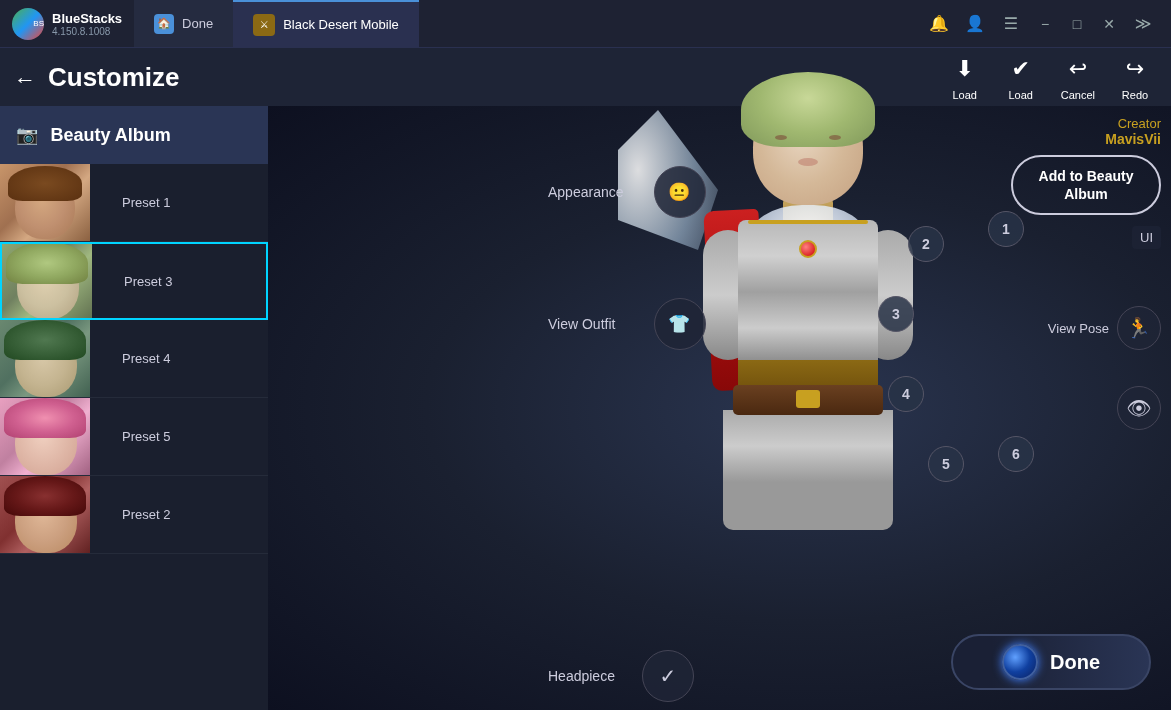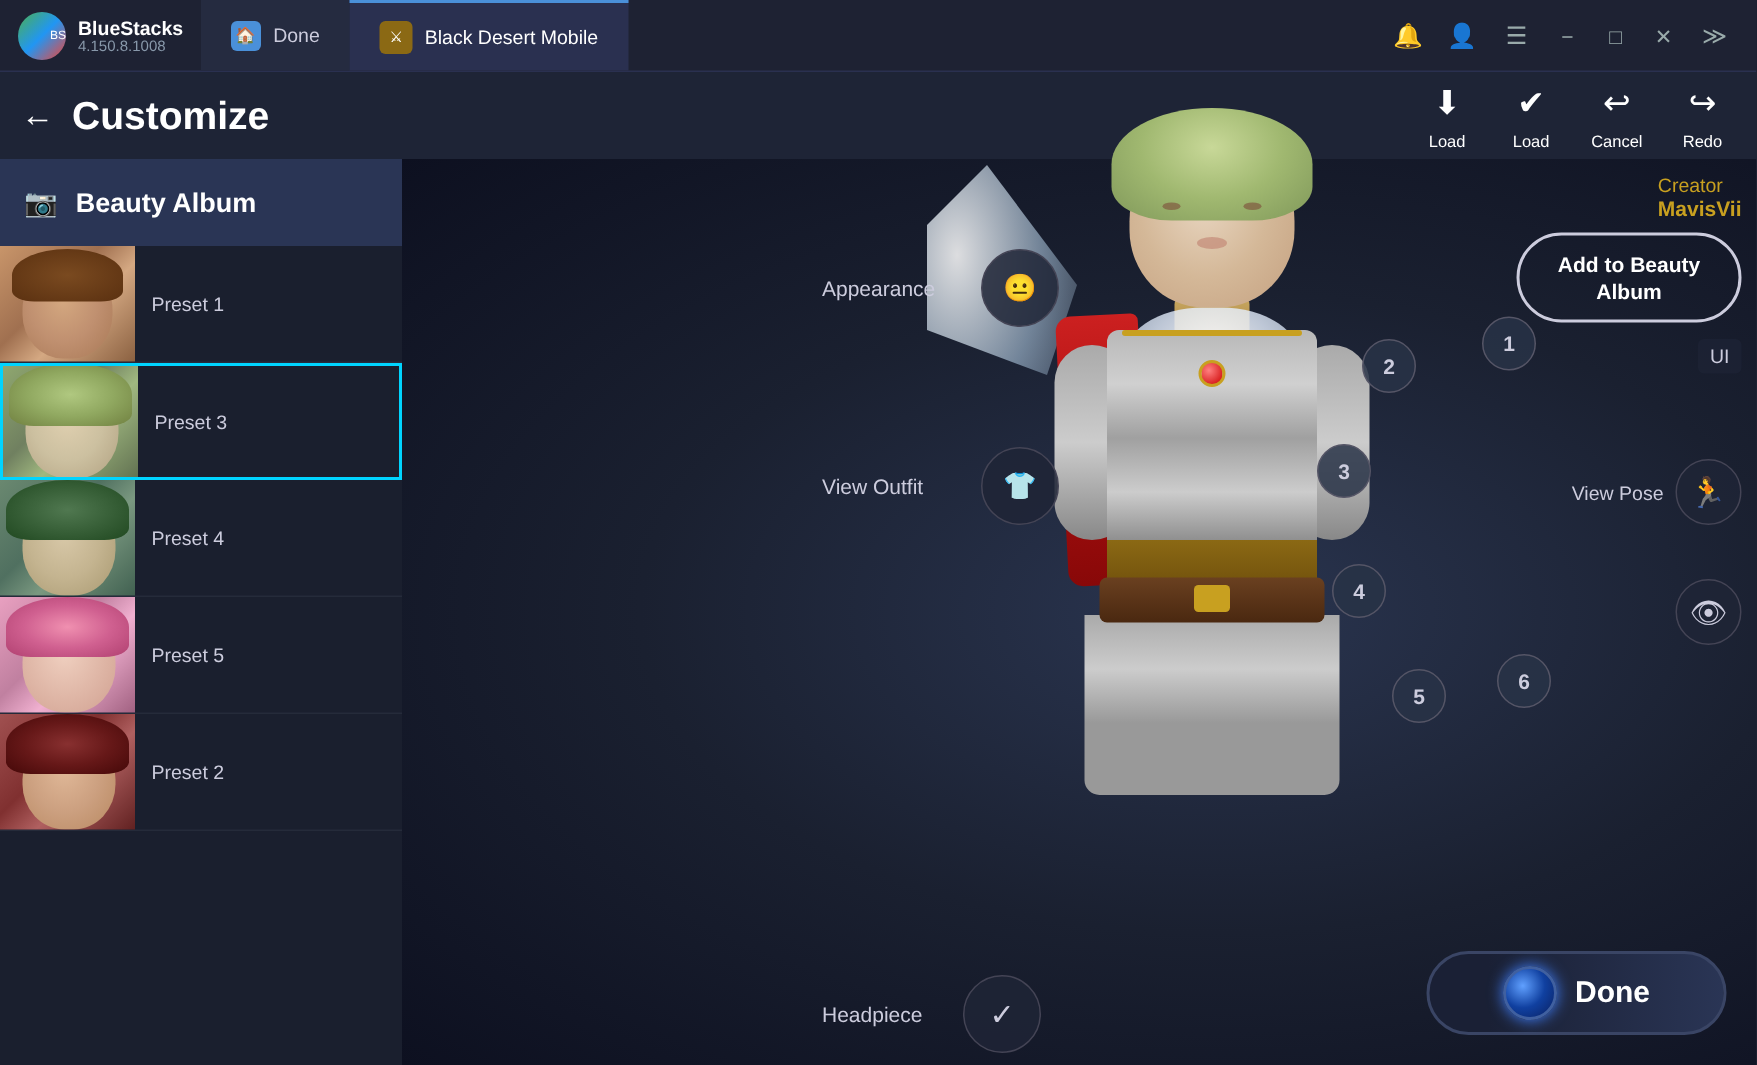--- a/index.html
+++ b/index.html
@@ -174,21 +174,21 @@
       position: relative;
       overflow: hidden;
     }
     .preset-item.active {
       border: 2px solid #00d4ff;
       text-align: center;
     }
     .preset-label {
       color: #ccd;
       font-size: 13px;
-      padding-left: 11px;
+      padding-left: 32px;
     }
 
     
     .face-1 { background: linear-gradient(135deg, #c8956a 0%, #a07050 40%, #d4a882 60%, #8a6040 100%); }
     .face-2 { background: linear-gradient(135deg, #c8a080 0%, #b08060 40%, #d4b090 60%, #906840 100%); }
     .face-3 { background: linear-gradient(135deg, #90a870 0%, #708060 40%, #a0b880 60%, #607050 100%); }
     .face-4 { background: linear-gradient(135deg, #6a8870 0%, #507060 40%, #7a9880 60%, #406050 100%); }
     .face-5 { background: linear-gradient(135deg, #e8a0c0 0%, #c080a0 40%, #f0b0d0 60%, #a06080 100%); }
     .face-6 { background: linear-gradient(135deg, #d4a060 0%, #b08040 40%, #e4b070 60%, #906020 100%); }
     .face-7 { background: linear-gradient(135deg, #a05050 0%, #803030 40%, #b06060 60%, #602020 100%); }
@@ -613,21 +613,21 @@
       </div>
 
       <div class="pos-circle" style="left:640px; top:120px;">2</div>
       <div class="pos-circle" style="left:720px; top:105px;">1</div>
       <div class="pos-circle" style="left:610px; top:190px;">3</div>
       <div class="pos-circle" style="left:620px; top:270px;">4</div>
       <div class="pos-circle" style="left:660px; top:340px;">5</div>
       <div class="pos-circle" style="left:730px; top:330px;">6</div>
 
       <div style="position:absolute; right:10px; top:10px; display:flex; flex-direction:column; align-items:flex-end; gap:8px;">
-        <div style="">
+        <div style="text-align:right;">
           <div class="creator-label">Creator</div>
           <div class="creator-name">MavisVii</div>
         </div>
         <div class="add-beauty-btn" style="width:150px;">
           Add to Beauty<br>Album
         </div>
       </div>
 
       <div class="ui-btn">UI</div>
 

